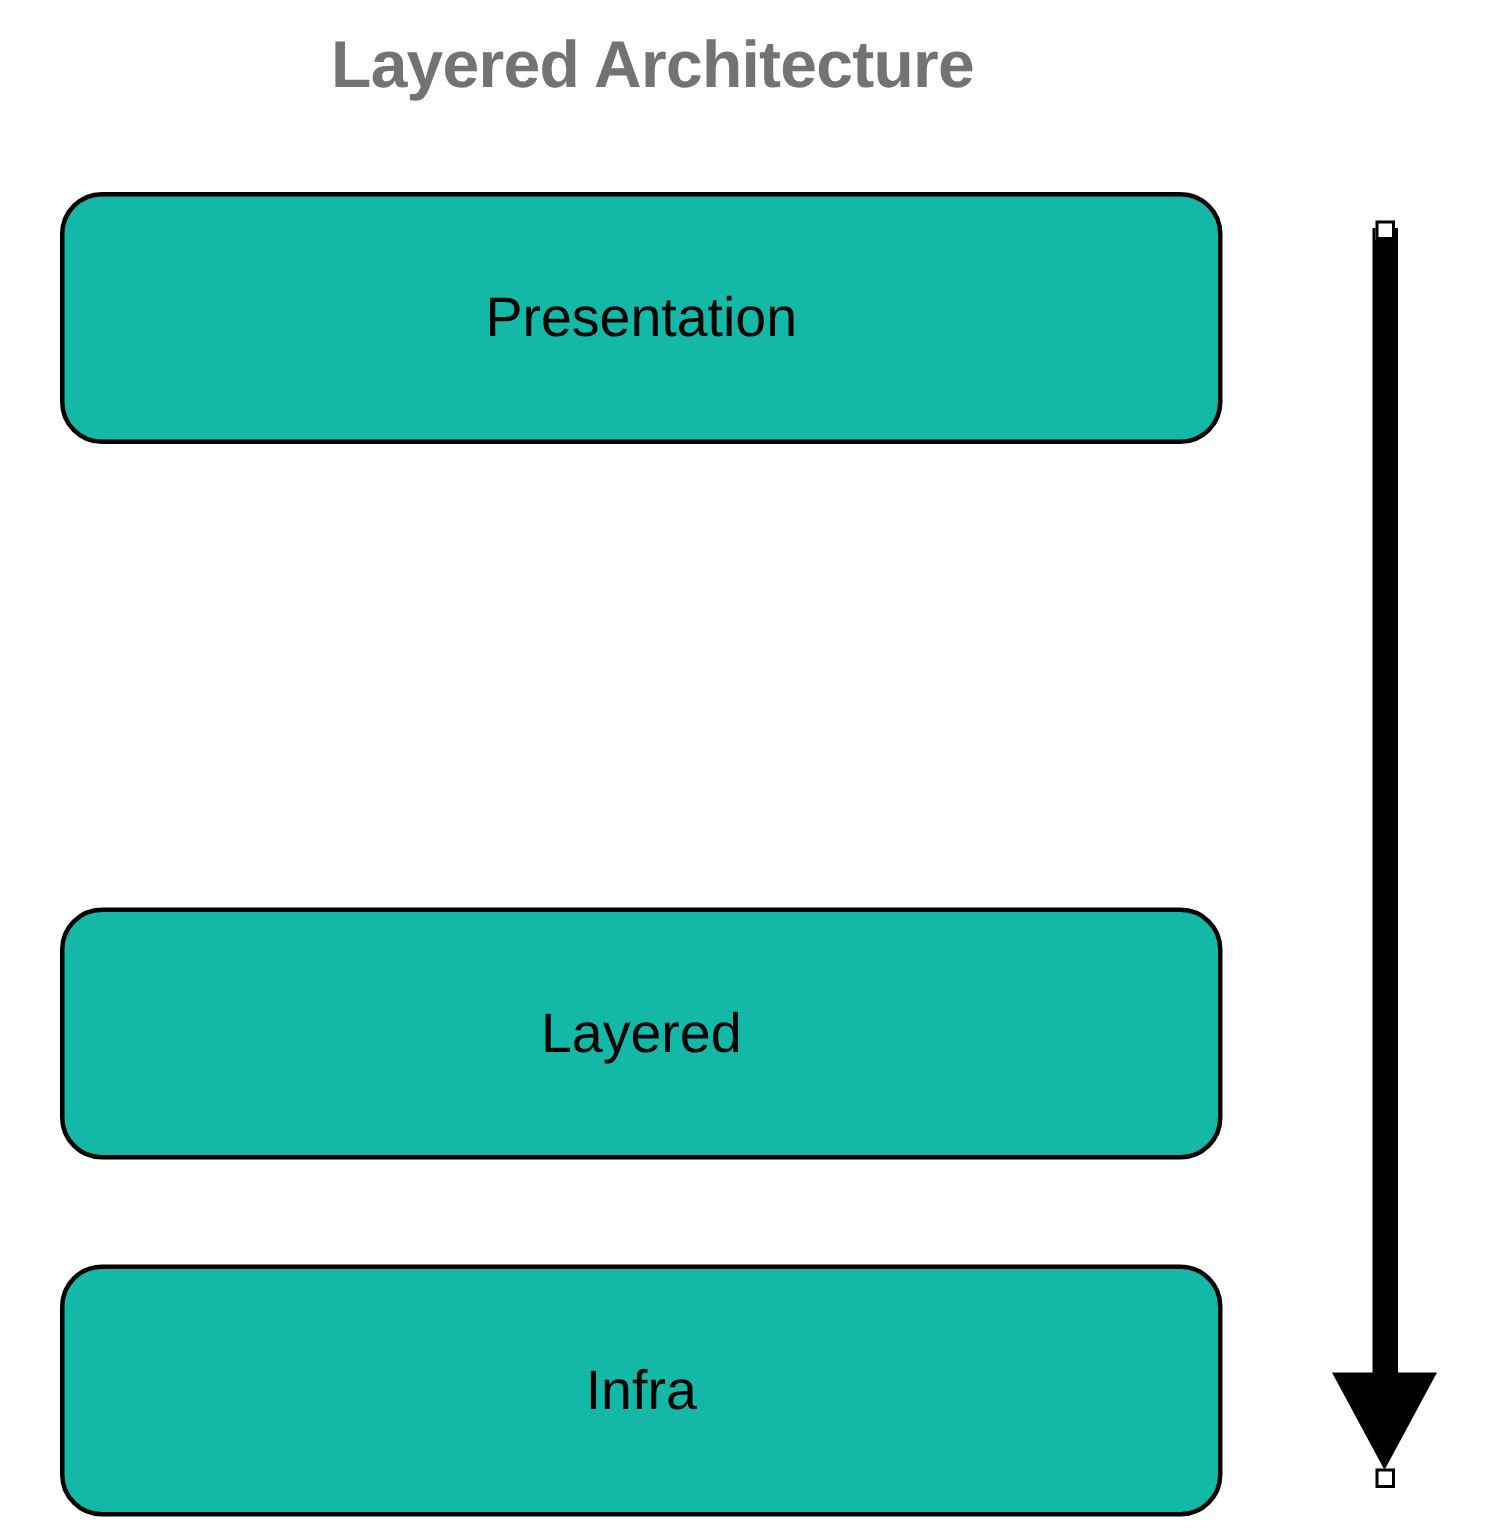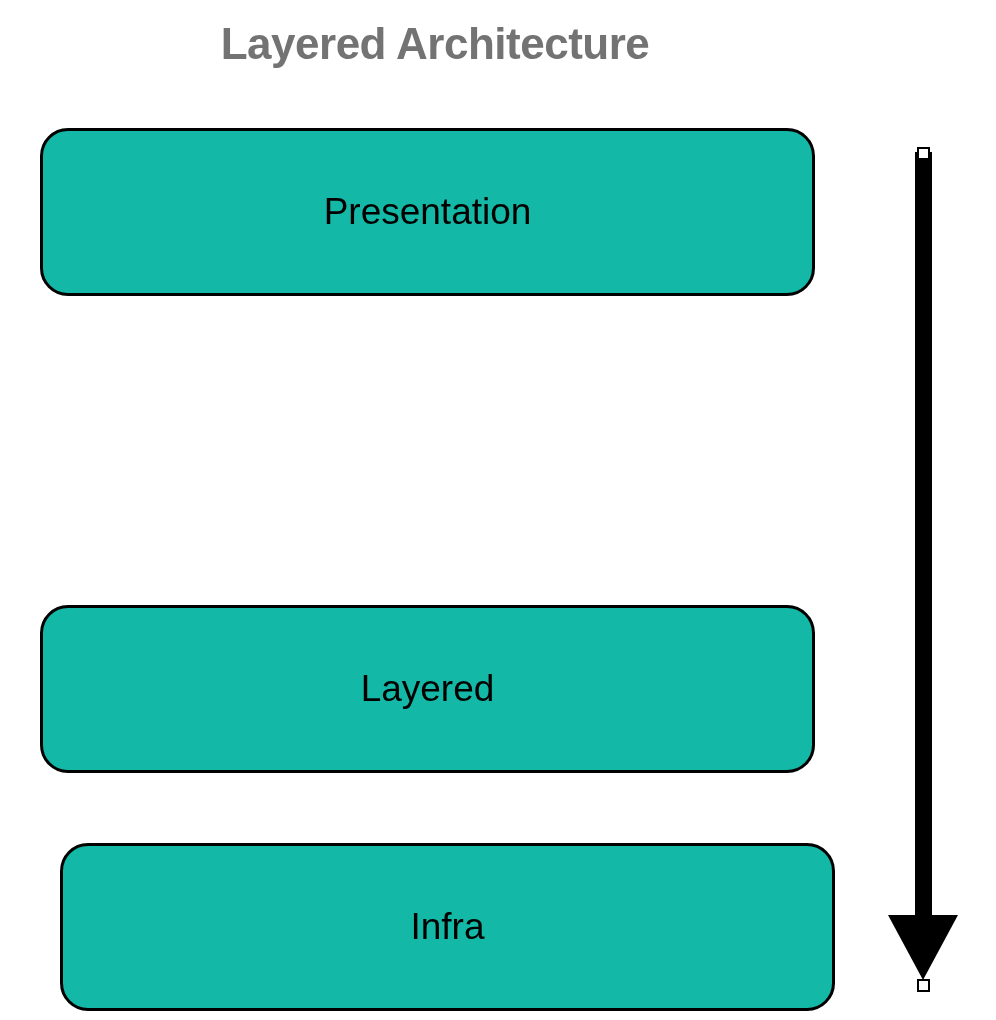--- a/index.html
+++ b/index.html
@@ -44,21 +44,21 @@
   }
   .layer-label {
     font-size: 37px;
     font-weight: 400;
     color: #000000;
     white-space: nowrap;
   }
   .box-0 { top: 128px; }
   .box-1 { top: 368px; }
   .box-2 { top: 605px; }
-  .box-3 { top: 843px; margin-left: 20px; }
+  .box-3 { top: 843px; }
 
   .arrow-shaft {
     position: absolute;
     left: 915px;
     top: 152px;
     width: 17px;
     height: 765px;
     background: #000000;
   }
   .arrow-head {

